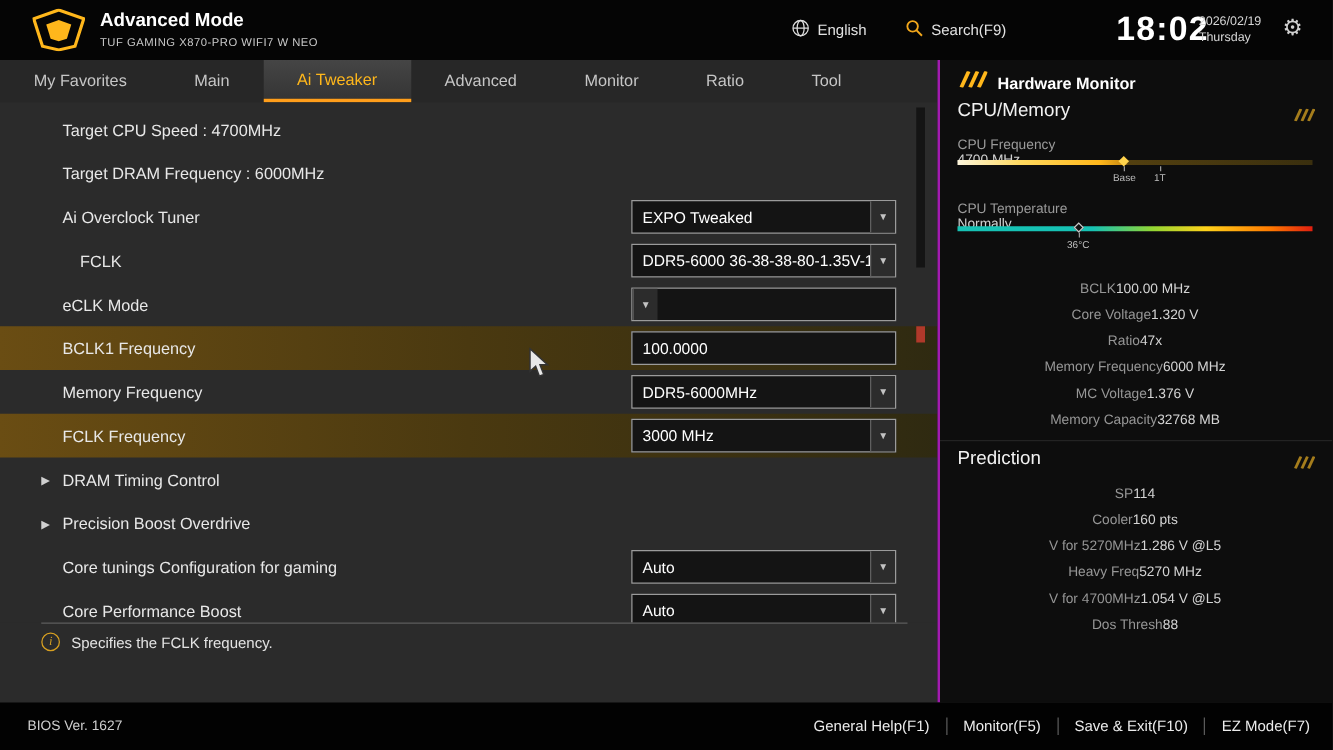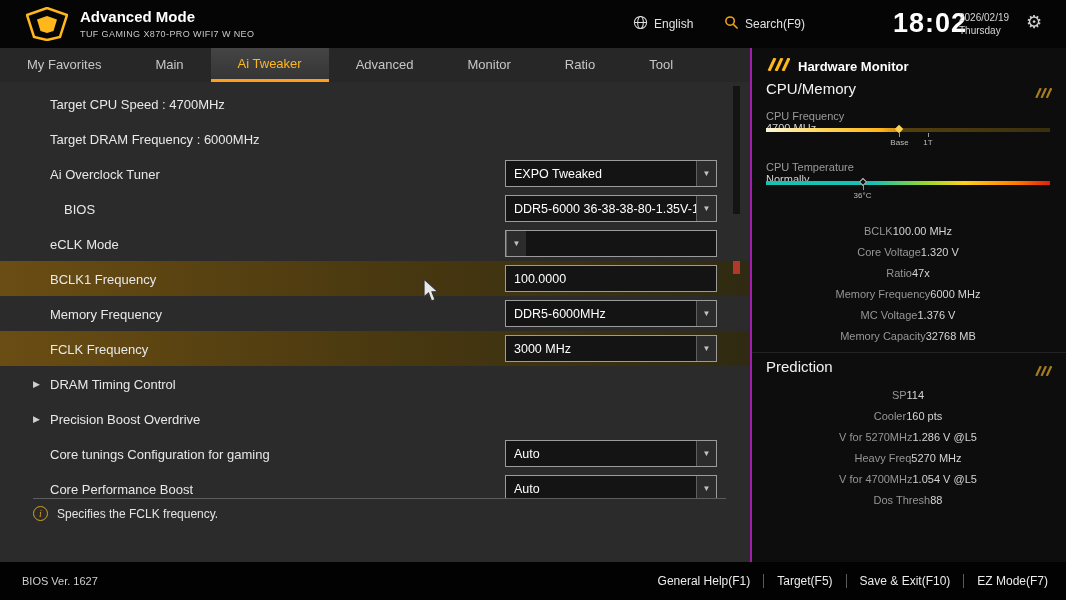--- a/index.html
+++ b/index.html
@@ -142,21 +142,21 @@
 
     <div class="row">
       <span class="row-label">Ai Overclock Tuner</span>
       <div class="control">
         <span class="val">EXPO Tweaked</span>
         <span class="dd">▼</span>
       </div>
     </div>
 
     <div class="row indent">
-      <span class="row-label">BIOS</span>
+      <span class="row-label">FCLK</span>
       <div class="control">
         <span class="val">DDR5-6000 36-38-38-80-1.35V-1</span>
         <span class="dd">▼</span>
       </div>
     </div>
 
     <div class="row">
       <span class="row-label">eCLK Mode</span>
       <div class="control">
         <span class="dd">▼</span>
@@ -344,21 +344,21 @@
       </div>
     </div>
 
   </div>
 
   <div class="bottombar">
     <span class="bios-ver">BIOS Ver. 1627</span>
     <div class="actions">
       <span class="action">General Help(F1)</span>
       <span class="asep"></span>
-      <span class="action">Target(F5)</span>
+      <span class="action">Monitor(F5)</span>
       <span class="asep"></span>
       <span class="action">Save &amp; Exit(F10)</span>
       <span class="asep"></span>
       <span class="action">EZ Mode(F7)</span>
     </div>
   </div>
 
   <span class="cursor">
     <svg width="18" height="26" viewBox="0 0 18 26">
       <path d="M1 1 L1 19 L5.5 15 L8.5 23 L12 21.5 L9 13.8 L15 13.8 Z" fill="#e8e8e8" stroke="#333" stroke-width="1.2"></path>

